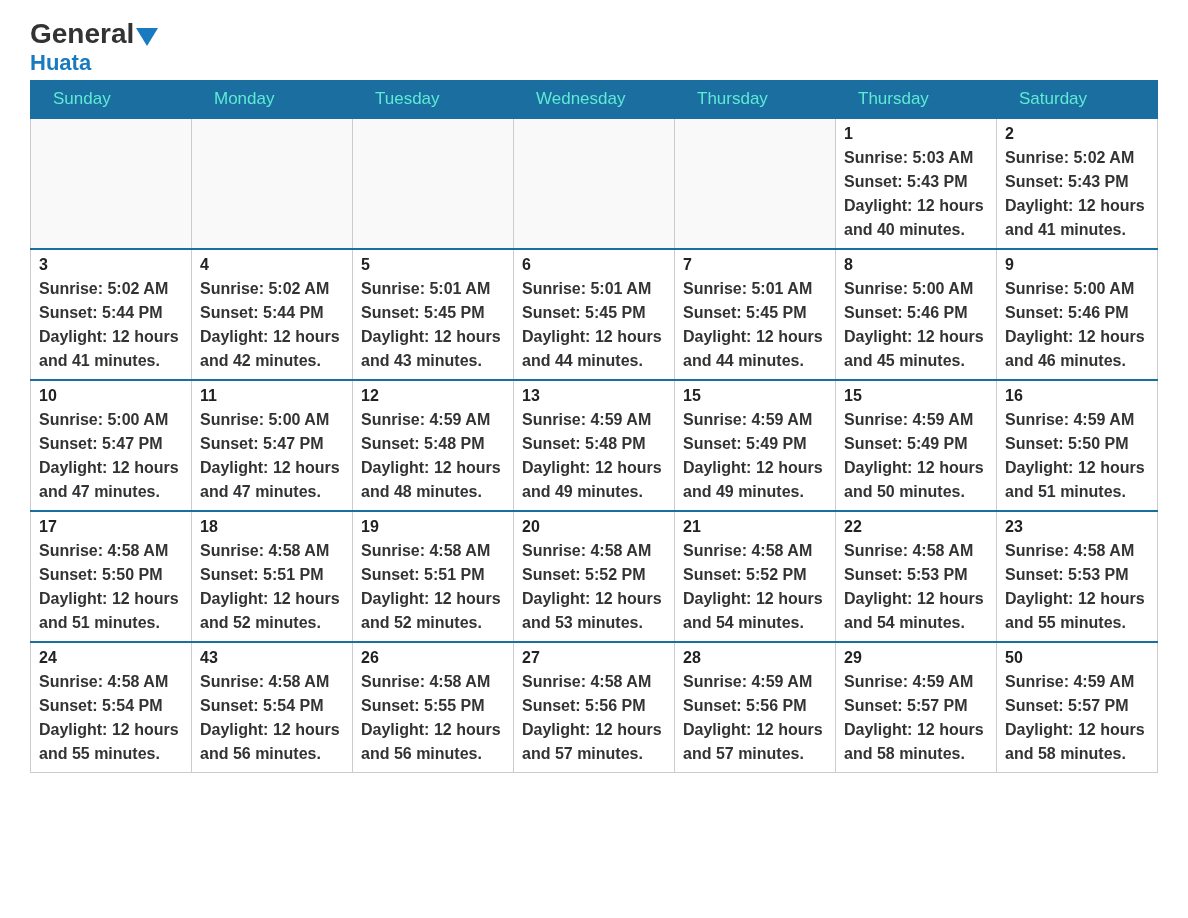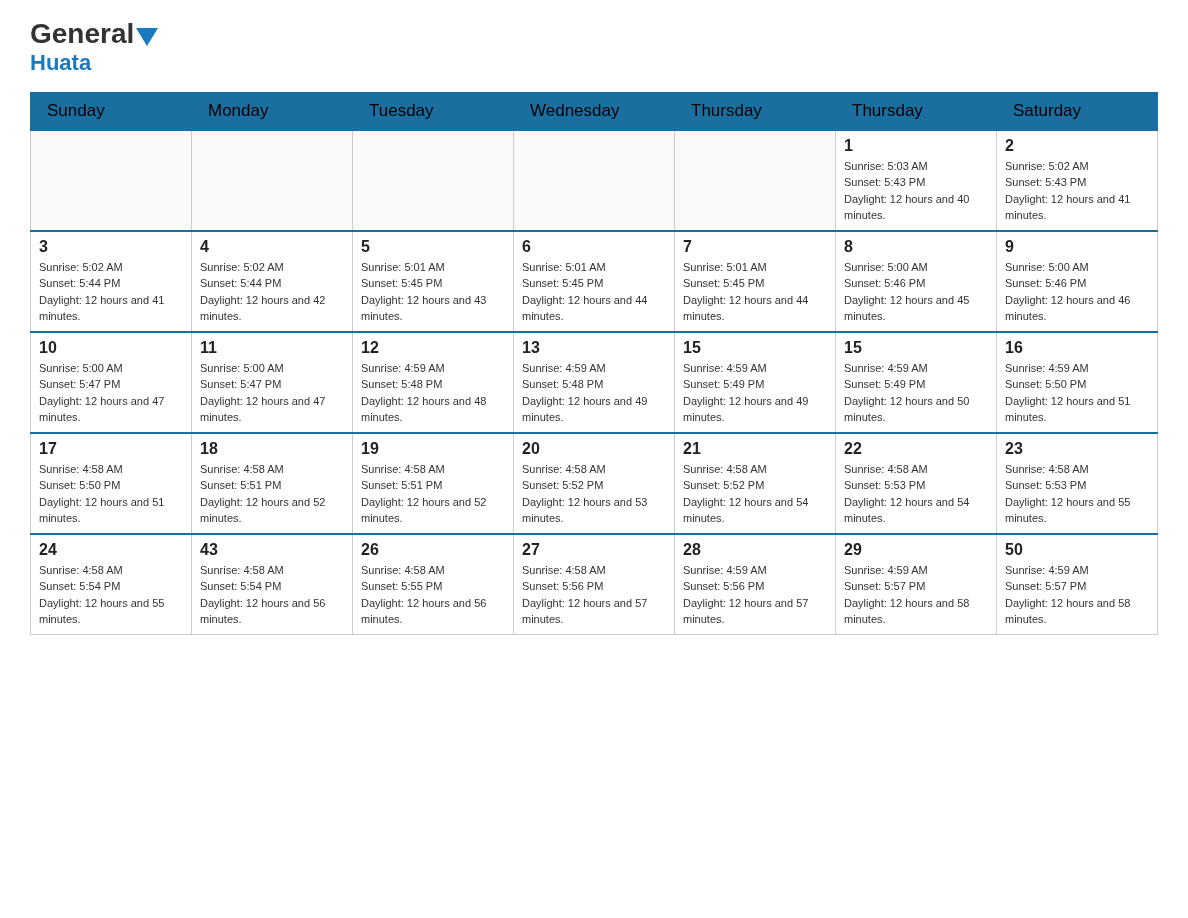--- a/index.html
+++ b/index.html
@@ -7,21 +7,21 @@
       font-family: Arial, sans-serif;
       background: #fff;
       padding: 20px 30px;
       width: 1188px;
       min-height: 918px;
     }
     .header-area {
       display: flex;
       justify-content: space-between;
       align-items: flex-start;
-      margin-bottom: 16px;
+      margin-bottom: 4px;
     }
     .logo {
       display: flex;
       flex-direction: column;
       align-items: flex-start;
     }
     .logo-top {
       font-size: 28px;
       font-weight: bold;
       color: #333;
@@ -46,46 +46,47 @@
       color: #555;
       margin-top: 4px;
     }
     .calendar {
       width: 100%;
       border-collapse: collapse;
       border: 1px solid #aaa;
     }
     .calendar th {
       background: #1a6fa0;
-      color: #000000;
+      color: #5eead4;
       font-size: 17px;
       font-weight: normal;
-      padding: 8px 16px;
+      padding: 8px 22px;
       text-align: left;
       border: 1px solid #1a6fa0;
     }
     .calendar td {
       vertical-align: top;
       padding: 6px 8px;
       border: 1px solid #ccc;
       width: 14.28%;
       min-height: 100px;
       font-size: 13px;
       color: #333;
     }
     .day-num {
       font-size: 16px;
       font-weight: bold;
       color: #222;
       margin-bottom: 3px;
     }
     .day-info {
-      font-size: 11px;
+      font-size: 16px;
       color: #333;
       line-height: 1.5;
+      font-weight: bold;
     }
     .week-row td {
       border-top: 2px solid #1a6fa0;
     }
     .empty-cell {
       background: #f9f9f9;
     }
   </style>
 </head>
 <body>

